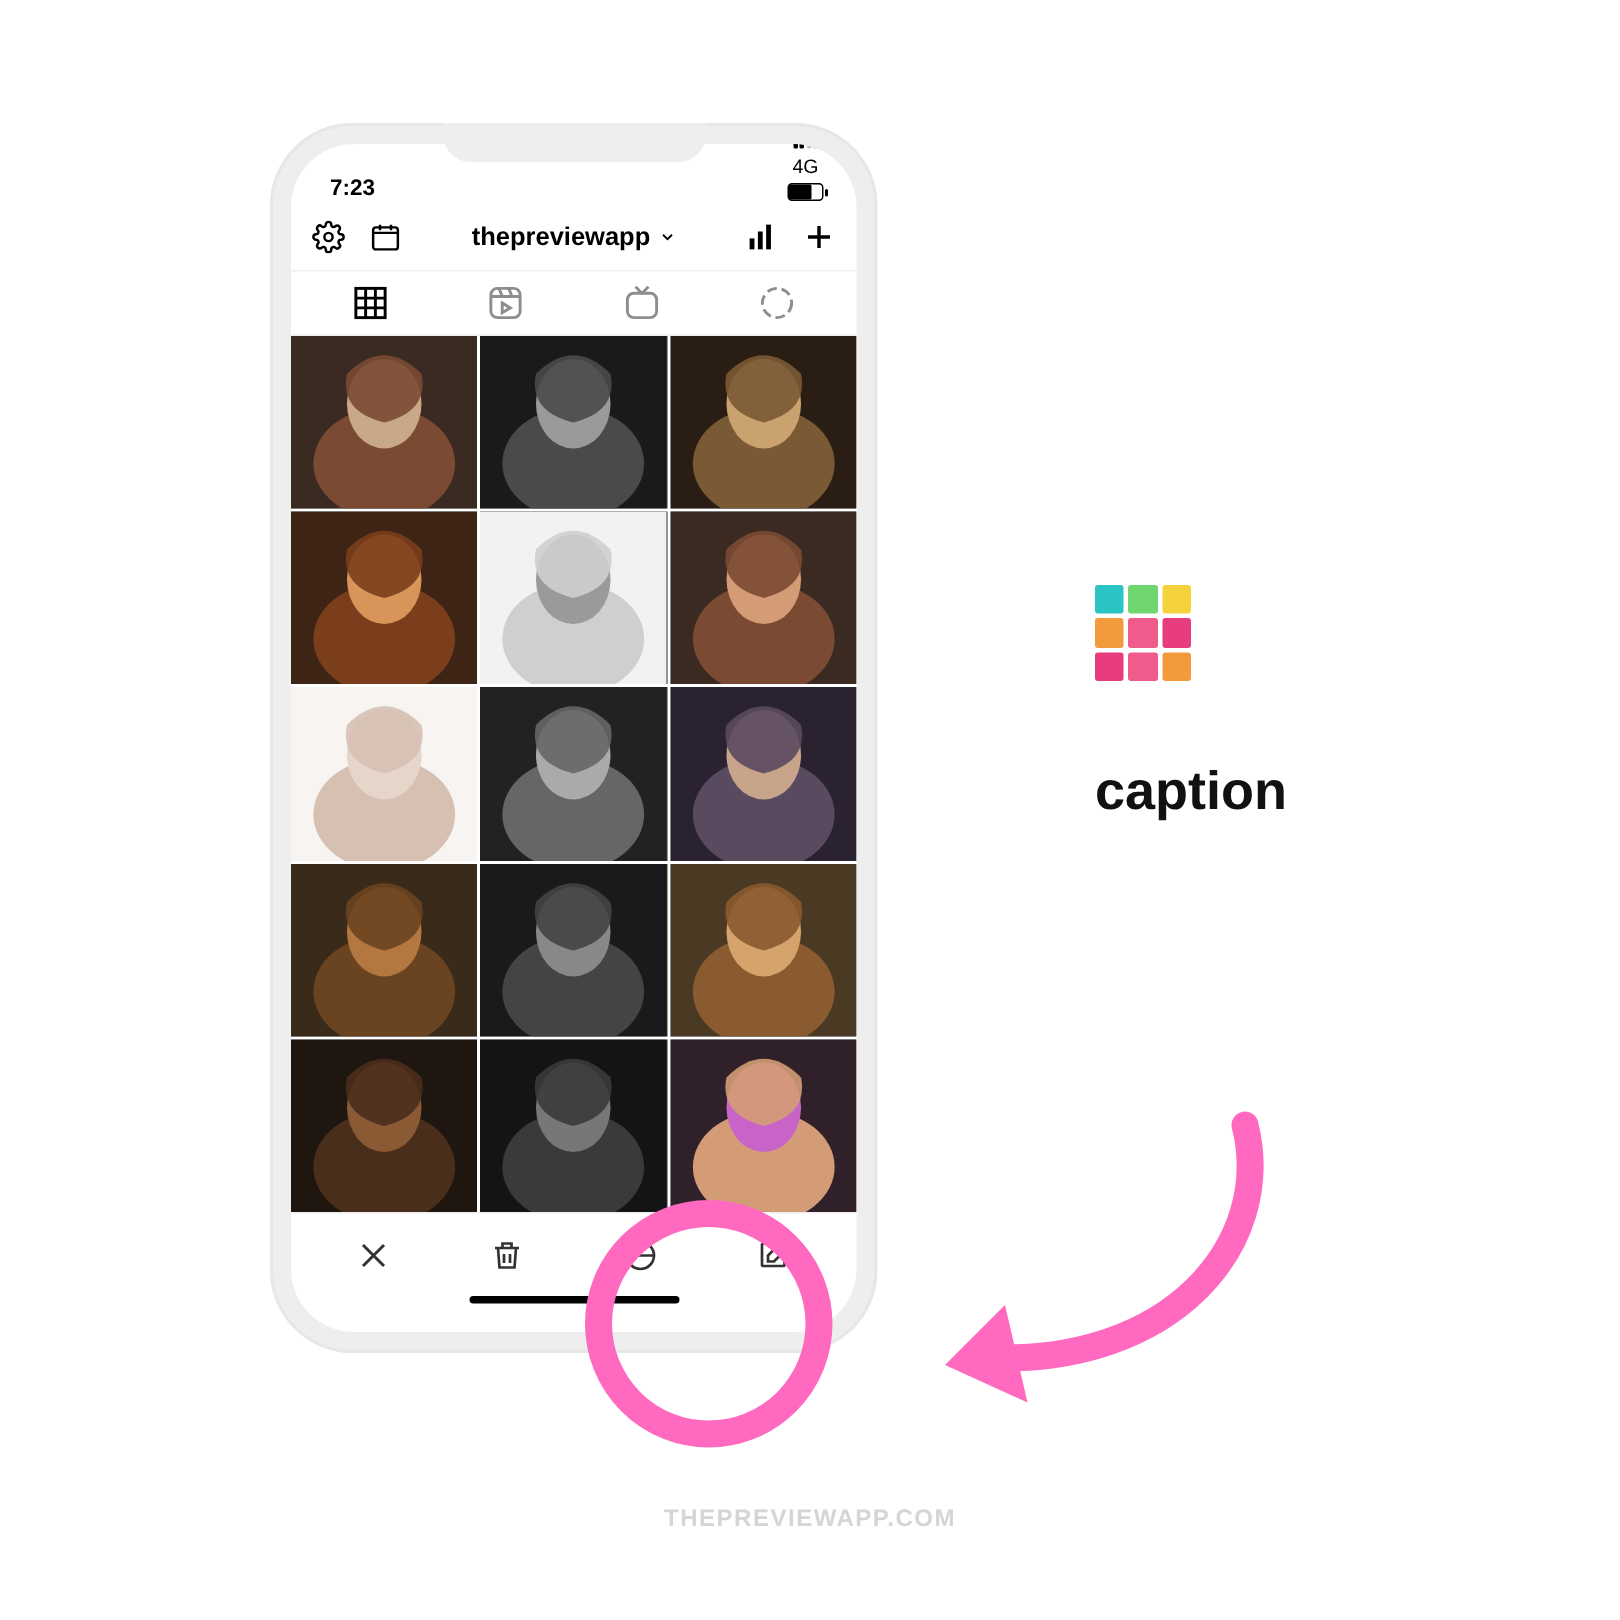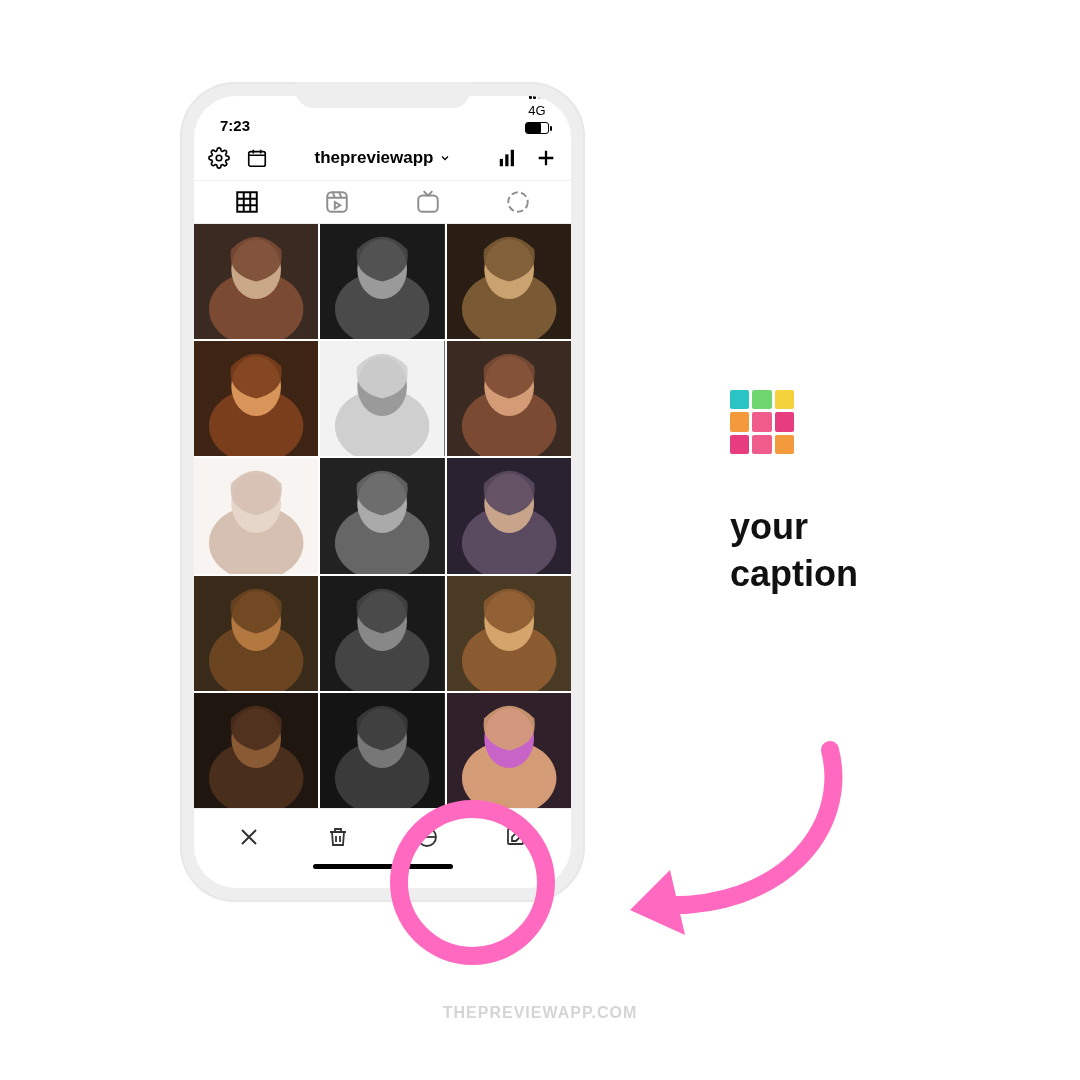--- a/index.html
+++ b/index.html
@@ -344,20 +344,19 @@
         <span style="background: rgb(111, 214, 111);"></span>
         <span style="background: rgb(244, 210, 60);"></span>
         <span style="background: rgb(243, 154, 60);"></span>
         <span style="background: rgb(239, 92, 139);"></span>
         <span style="background: rgb(231, 60, 126);"></span>
         <span style="background: rgb(231, 60, 126);"></span>
         <span style="background: rgb(239, 92, 139);"></span>
         <span style="background: rgb(243, 154, 60);"></span>
       </div>
     <div class="headline">
-      <div>your</div>
       <div>caption</div>
     </div>
   </div>
 
   <div class="wm">THEPREVIEWAPP.COM</div>
 
 </div>
 
 </body></html>

